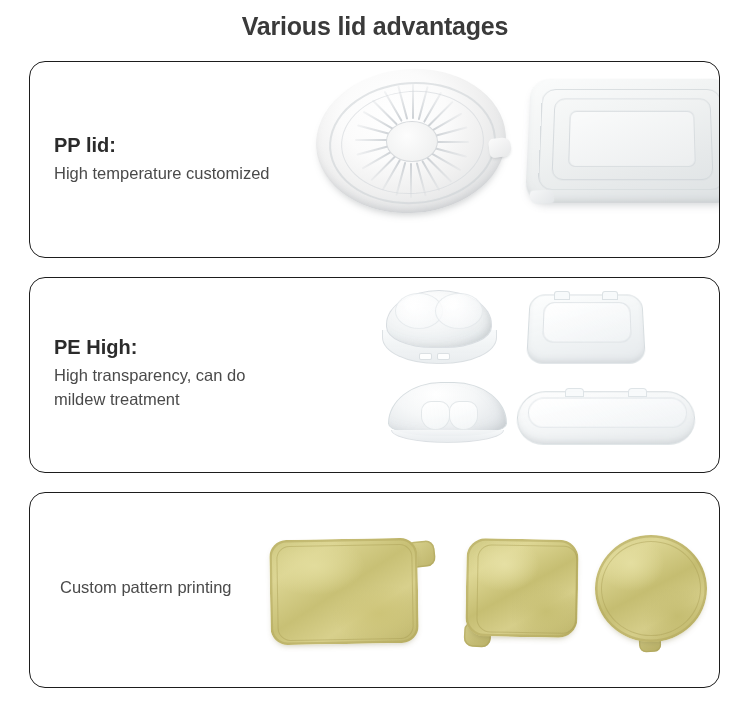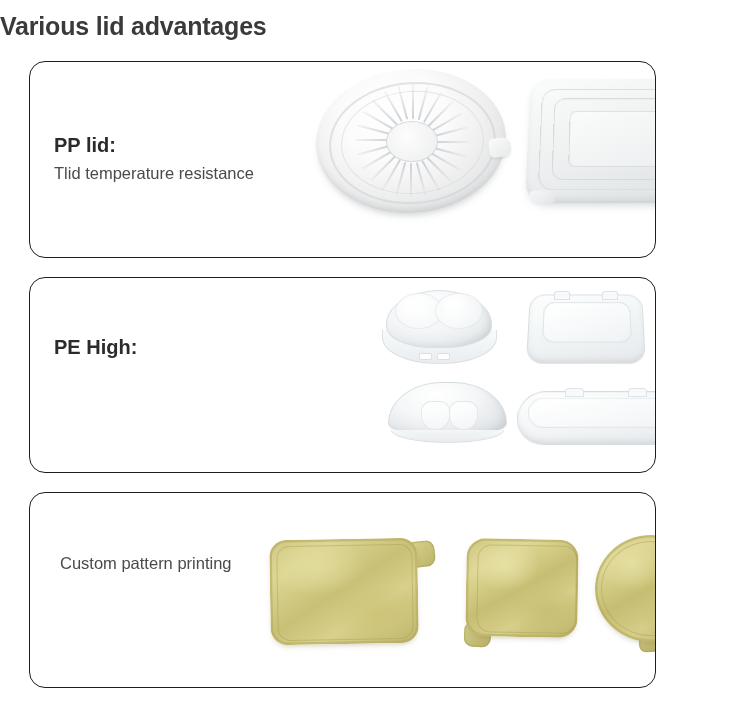--- a/index.html
+++ b/index.html
@@ -11,35 +11,35 @@
     width: 750px;
     height: 713px;
     font-family: "Liberation Sans", sans-serif;
     color: #333333;
     overflow: hidden;
     position: relative;
   }
 
   
   .page-title {
-    text-align: left;
+    text-align: center;
     font-size: 25px;
     font-weight: bold;
     color: #3a3a3a;
     letter-spacing: -0.2px;
     padding-top: 11px;
     line-height: 1.2;
     font-family: "Liberation Sans", sans-serif;
   }
 
   
   .card {
     position: absolute;
     left: 29px;
-    width: 627px;
+    width: 691px;
     border: 1.4px solid #1d1d1d;
     border-radius: 16px;
     box-sizing: border-box;
     background: #ffffff;
     overflow: hidden;
   }
   #card-pp  { top: 61px;  height: 197px; }
   #card-pet { top: 277px; height: 196px; }
   #card-foil{ top: 492px; height: 196px; }
 
@@ -61,21 +61,21 @@
     font-weight: normal;
     color: #4a4a4a;
     line-height: 1.45;
     margin: 0;
     white-space: pre-line;
   }
 
   #pp-text   { top: 72px; }
   #pet-text  { top: 58px; }
   #foil-text { top: 53px; }
-  #foil-text .card-sub { padding-left: 6px; padding-top: 6px; }
+  #foil-text .card-sub { padding-left: 6px; padding-top: 6px; margin-top: 24px; }
 
   
   .art {
     position: absolute;
     top: 0; left: 0;
     width: 100%; height: 100%;
     pointer-events: none;
   }
   .prod {
     position: absolute;
@@ -423,21 +423,21 @@
 </style>
 </head>
 <body>
 
 <div class="page-title">Various lid advantages</div>
 
 <div class="card" id="card-pp">
 
   <div class="card-text" id="pp-text">
     <div class="card-heading">PP lid:</div>
-    <div class="card-sub">Tlid temperature resistance</div>
+    <div class="card-sub">High temperature customized</div>
   </div>
 
   <div class="art">
 
     <div class="prod pp-round">
       <div class="disc"></div>
       <div class="ribs">
         <div class="rib" style="transform:rotate(0deg) translateX(-1px) translateY(22px);"></div>
         <div class="rib" style="transform:rotate(15deg) translateX(-1px) translateY(22px);"></div>
         <div class="rib" style="transform:rotate(30deg) translateX(-1px) translateY(22px);"></div>
@@ -477,20 +477,22 @@
       <div class="corner-tab"></div>
     </div>
 
   </div>
 </div>
 
 <div class="card" id="card-pet">
 
   <div class="card-text" id="pet-text">
     <div class="card-heading">PE High:</div>
+    <div class="card-sub">High transparency, can do
+mildew treatment</div>
   </div>
 
   <div class="art">
 
     <div class="prod pet-heart">
       <div class="skirt">
         <div class="notch n1"></div>
         <div class="notch n2"></div>
       </div>
       <div class="dome">

